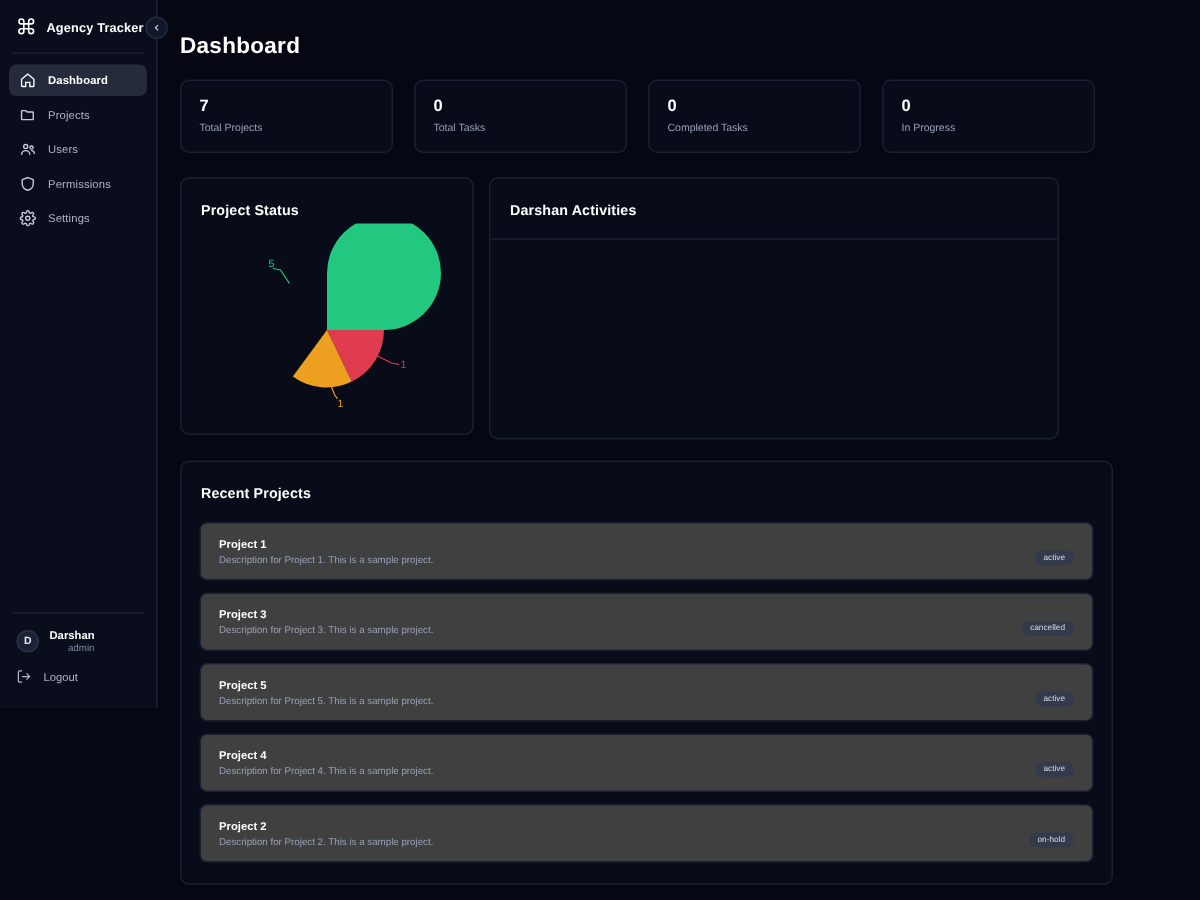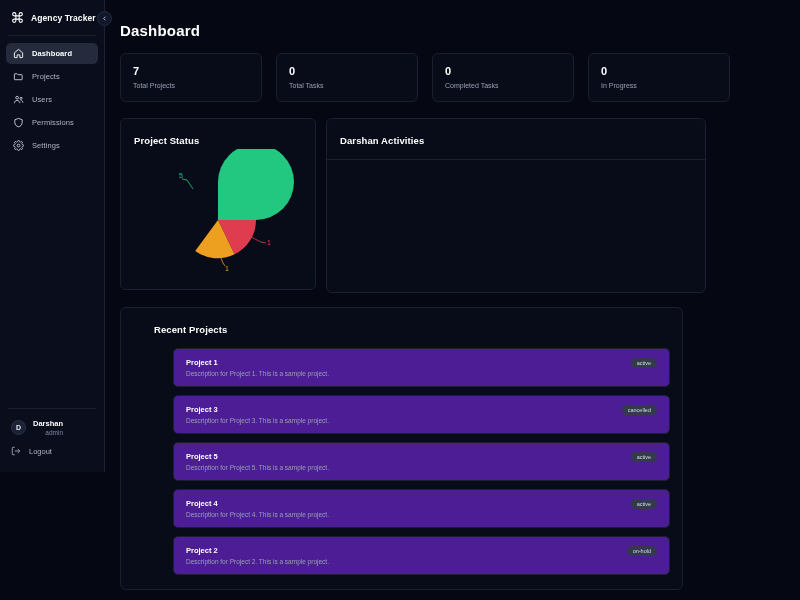--- a/index.html
+++ b/index.html
@@ -90,26 +90,26 @@
     background: #080c18; border: 1px solid #1a2031; border-radius: 6px;
   }
   .panel-head { padding: 11px 13px; }
   .panel-title { font-size: 9.5px; font-weight: bold; color: #ffffff; letter-spacing: .1px; }
   .panel-divider { height: 1px; background: #1a2031; }
 
   .status-panel { width: 196px; flex: 0 0 196px; height: 172px; position: relative; }
   .chart-area { position: absolute; left: 0; top: 30px; width: 196px; height: 145px; }
   .activities-panel { width: 380px; flex: 0 0 380px; height: 175px; }
 
-  .projects-panel { width: 563px; padding-bottom: 8px; padding-left: 20px; }
+  .projects-panel { width: 622px; padding-bottom: 8px; }
   .project-list { padding: 0 12px 6px 12px; display: flex; flex-direction: column; gap: 8px; }
   .project-row {
     border: 1px solid #1a2031; border-radius: 5px;
-    padding: 9px 12px; display: flex; align-items: flex-start; justify-content: space-between;
-    background: #4c1d95; cursor: pointer; margin-left: 20px;
+    padding: 9px 12px; display: flex; align-items: flex-end; justify-content: space-between;
+    background: #404040; cursor: pointer;
   }
   .project-text { display: flex; flex-direction: column; gap: 3px; }
   .project-name { font-size: 7.5px; font-weight: bold; color: #ffffff; }
   .project-desc { font-size: 6.5px; color: #97a0b4; }
   .badge {
     font-size: 5.5px; color: #d7dbe6; background: #333a4c;
     border-radius: 8px; padding: 2px 6px; white-space: nowrap;
   }
 </style>
 </head>

